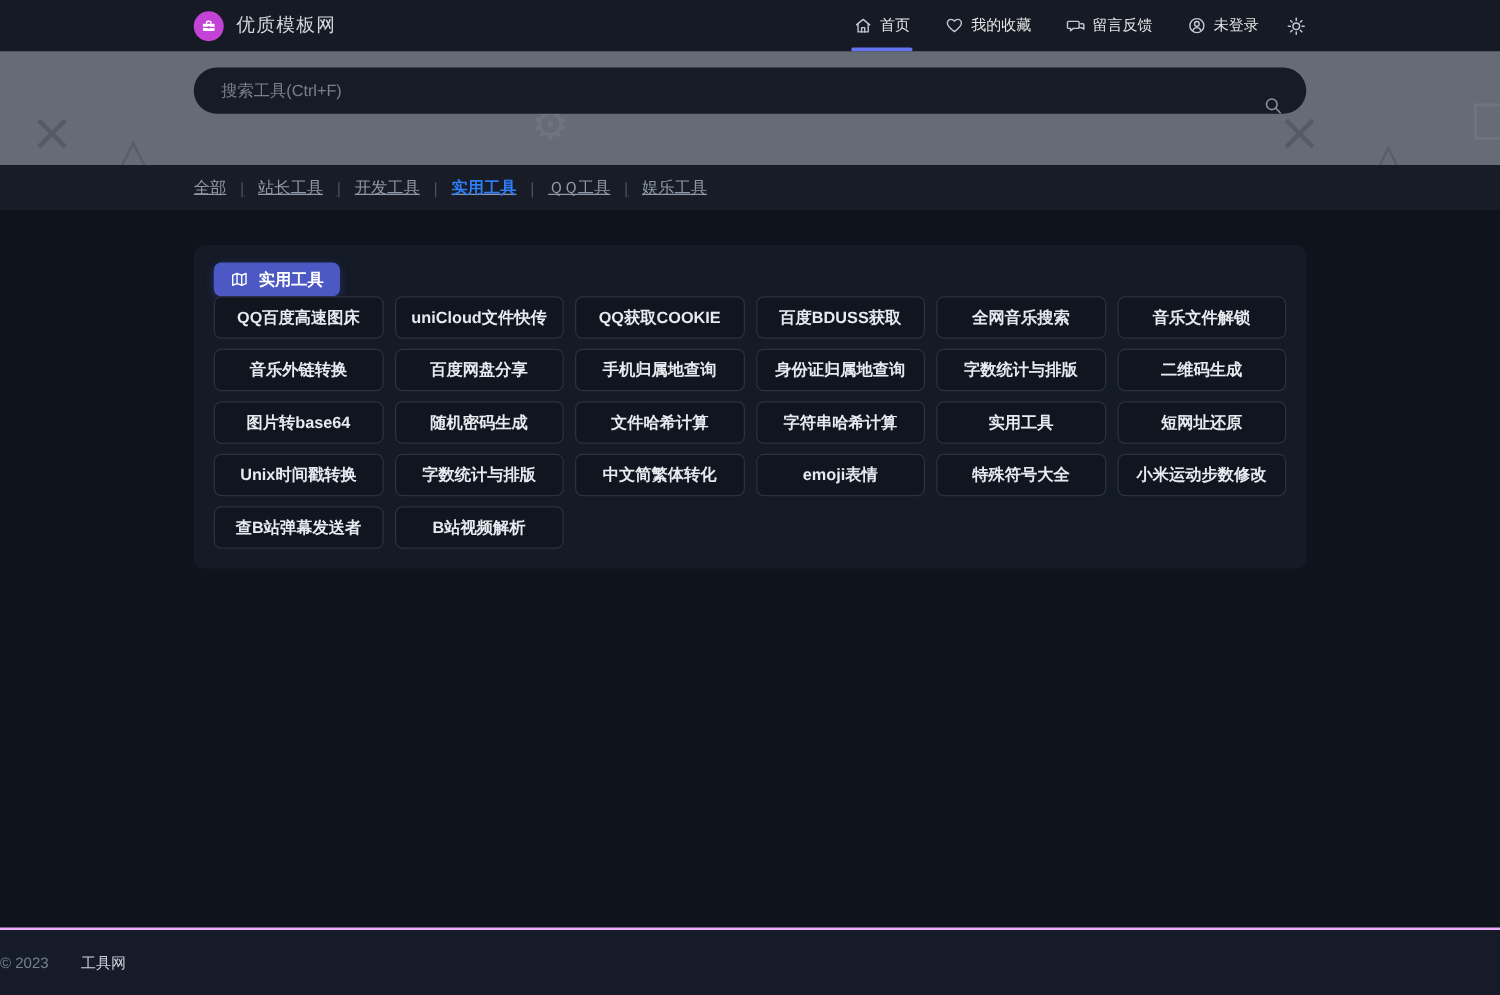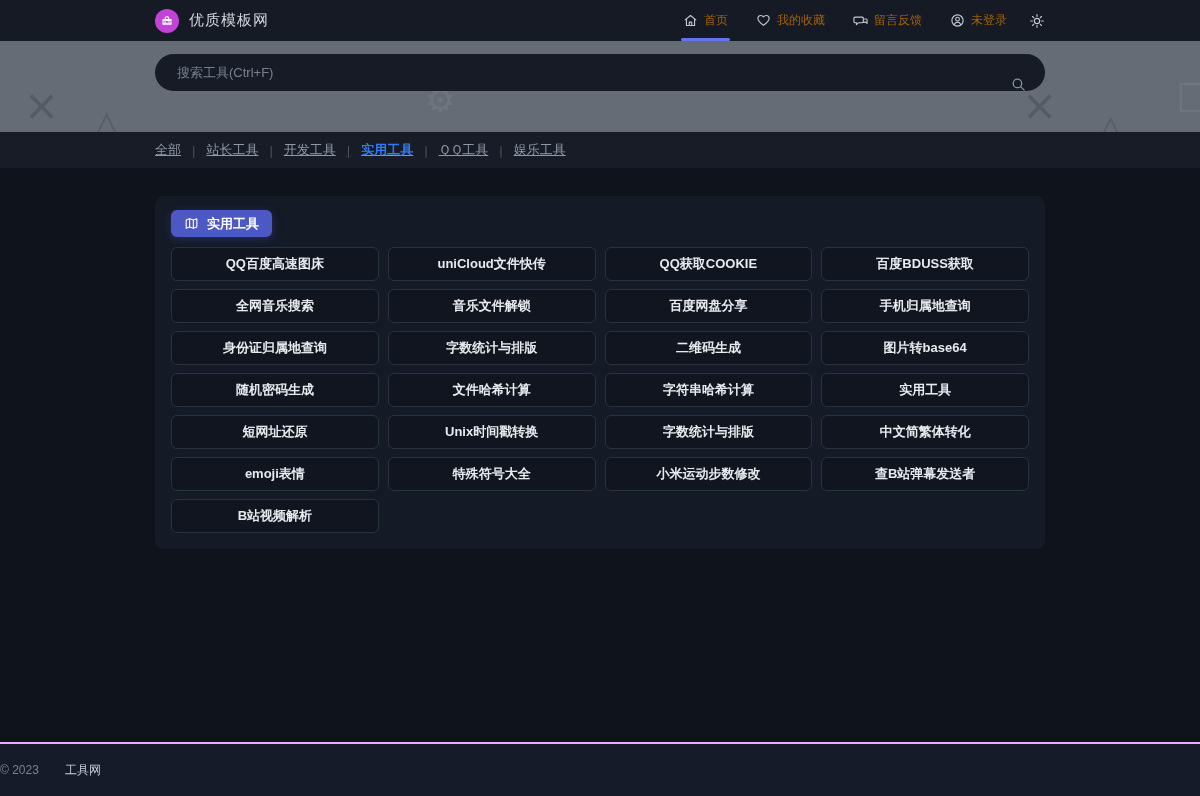--- a/index.html
+++ b/index.html
@@ -17,21 +17,21 @@
   .nav-inner { height:100%; display:flex; align-items:center; justify-content:space-between; }
   .brand { display:flex; align-items:center; gap:10px; }
   .logo-circle {
     width:24px; height:24px; border-radius:50%; background:#c243d6;
     display:flex; align-items:center; justify-content:center; color:#fff;
   }
   .brand-title { color:#d3d7de; font-size:15px; letter-spacing:1px;text-align:center; }
   .nav-menu { display:flex; align-items:center; height:100%; }
   .nav-item {
     display:flex; align-items:center; gap:6px; height:100%;
-    color:#a16207; font-size:12px; margin-left:28px; position:relative; cursor:pointer;
+    color:#e5e5e5; font-size:12px; margin-left:28px; position:relative; cursor:pointer;
   }
   .nav-item .nicon { display:flex; color:#c3c9d3; }
   .nav-item.active::after {
     content:""; position:absolute; left:-2px; right:-2px; bottom:0;
     height:3px; background:#6673f0; border-radius:2px;
   }
   .theme-toggle { margin-left:22px; color:#c3c9d3; display:flex; cursor:pointer; }
 
   
   .hero { height:91px; background:#666c76; position:relative; overflow:hidden; flex:none; }
@@ -59,22 +59,22 @@
     border-radius:8px; padding:14px 16px 16px;
   }
   .section-badge {
     display:inline-flex; align-items:center; gap:8px;
     background:#4c58c4; color:#fff; font-size:13px; font-weight:bold;
     height:27px; padding:0 13px; border-radius:6px;
     box-shadow:0 2px 8px rgba(76,88,196,.35);
   }
   .section-badge .bicon { display:flex; }
   .tools-grid {
-    display:grid; grid-template-columns:repeat(4,1fr);
-    gap:8px 9px; margin-top:10px;
+    display:grid; grid-template-columns:repeat(6,1fr);
+    gap:8px 9px; margin-top:0;
   }
   .tool-btn {
     height:34px; background:#10151f; border:1px solid #2a3140; border-radius:6px;
     color:#e7eaef; font-size:13px; font-weight:bold;
     display:flex; align-items:center; justify-content:center;
     cursor:pointer; font-family:inherit;
   }
 
   
   .footer {
@@ -205,20 +205,21 @@
       </span>
       <span>实用工具</span>
     </div>
     <div class="tools-grid" id="tools-grid">
         <button class="tool-btn">QQ百度高速图床</button>
         <button class="tool-btn">uniCloud文件快传</button>
         <button class="tool-btn">QQ获取COOKIE</button>
         <button class="tool-btn">百度BDUSS获取</button>
         <button class="tool-btn">全网音乐搜索</button>
         <button class="tool-btn">音乐文件解锁</button>
+        <button class="tool-btn">音乐外链转换</button>
         <button class="tool-btn">百度网盘分享</button>
         <button class="tool-btn">手机归属地查询</button>
         <button class="tool-btn">身份证归属地查询</button>
         <button class="tool-btn">字数统计与排版</button>
         <button class="tool-btn">二维码生成</button>
         <button class="tool-btn">图片转base64</button>
         <button class="tool-btn">随机密码生成</button>
         <button class="tool-btn">文件哈希计算</button>
         <button class="tool-btn">字符串哈希计算</button>
         <button class="tool-btn">实用工具</button>

